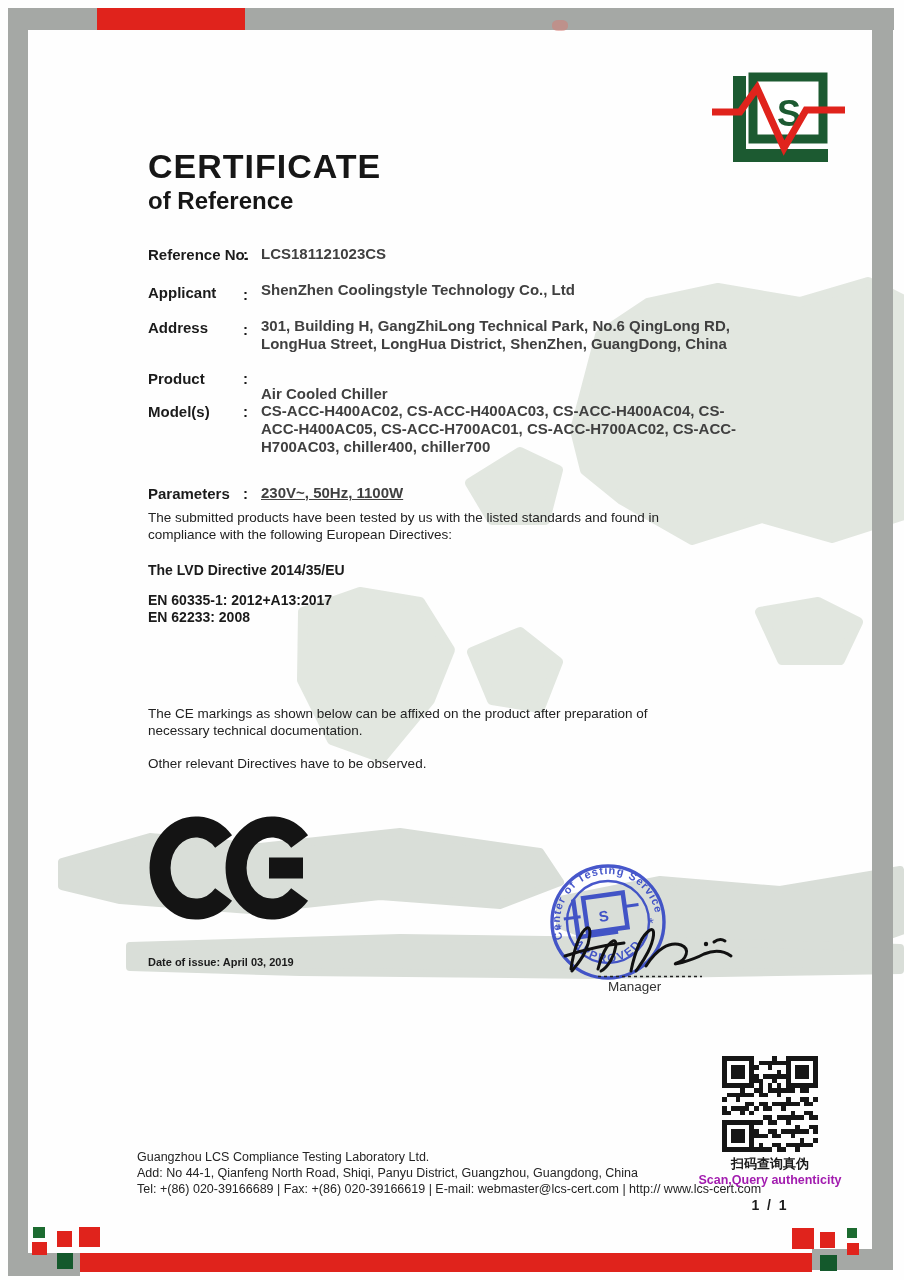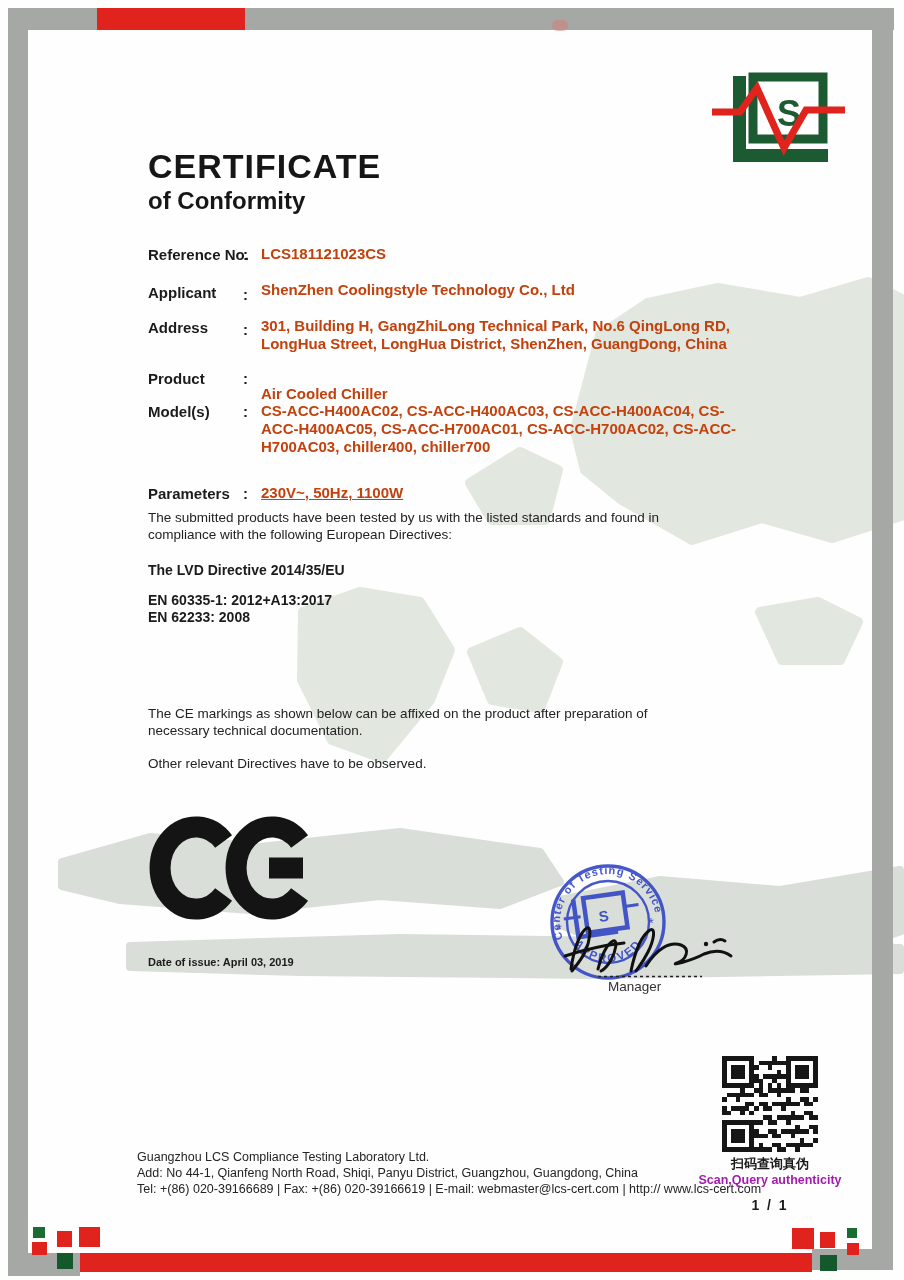--- a/index.html
+++ b/index.html
@@ -16,21 +16,21 @@
   .foot-right{left:812px;top:1249px;width:81px;height:21px;}
   .bar-bottom-red{position:absolute;left:80px;top:1253px;width:732px;height:19px;background:#e0231c;}
   .sq{position:absolute;}
   .smudge{position:absolute;left:552px;top:20px;width:16px;height:11px;background:#d87a72;opacity:.5;border-radius:40%;}
   
   .title1{position:absolute;left:148px;top:147px;font-size:34px;font-weight:bold;letter-spacing:1px;color:#161616;}
   .title2{position:absolute;left:148px;top:187px;font-size:24px;font-weight:bold;color:#161616;}
   .lbl{position:absolute;left:148px;font-weight:bold;font-size:15px;color:#1b1b1b;}
   .col{position:absolute;left:243px;font-weight:bold;font-size:15px;color:#1b1b1b;}
   .val{position:absolute;left:261px;width:515px;font-weight:bold;font-size:15px;line-height:18px;
-       white-space:pre-line;color:#c2410c;}
+       white-space:pre-line;color:#404040;}
   .body-text{position:absolute;left:148px;width:585px;font-size:13.5px;line-height:17px;
        white-space:pre-line;color:#222;}
   .body-bold{font-weight:bold;color:#1b1b1b;}
   .date-line{position:absolute;left:148px;top:956px;font-size:11px;font-weight:bold;color:#1b1b1b;}
   .manager{position:absolute;left:608px;top:979px;font-size:13.5px;color:#333;}
   
   .footer-left{position:absolute;left:137px;top:1149px;font-size:12.5px;line-height:16px;color:#242424;}
   .footer-right{position:absolute;left:688px;top:1056px;width:164px;text-align:center;}
   .qr-wrap{width:96px;height:96px;margin:0 auto;}
   .qr-cn{font-size:13px;font-weight:bold;margin-top:3px;color:#1b1b1b;}
@@ -81,21 +81,21 @@
 
   <svg class="abs" style="left:700px;top:60px;" width="155" height="112" viewBox="700 60 155 112">
     <rect x="733" y="76" width="13" height="86" fill="#1c5a31"></rect>
     <rect x="733" y="149" width="95" height="13" fill="#1c5a31"></rect>
     <rect x="753" y="77" width="70" height="62" fill="#ffffff" stroke="#1c5a31" stroke-width="9"></rect>
     <text x="789" y="126" font-size="36" font-weight="bold" fill="#1c5a31" text-anchor="middle">S</text>
     <polyline points="712,112 740,112 757,88 784,148 806,110 845,110" fill="none" stroke="#e0231c" stroke-width="7" stroke-linejoin="miter"></polyline>
   </svg>
 
   <div class="title1">CERTIFICATE</div>
-  <div class="title2">of Conformity</div>
+  <div class="title2">of Reference</div>
 
   <div class="lbl" style="top:246px;">Reference No.</div>
   <div class="col" style="top:246px;">:</div>
   <div class="val" style="top:245px;">LCS181121023CS</div>
 
   <div class="lbl" style="top:284px;">Applicant</div>
   <div class="col" style="top:286px;">:</div>
   <div class="val" style="top:281px;">ShenZhen Coolingstyle Technology Co., Ltd</div>
 
   <div class="lbl" style="top:319px;">Address</div>

